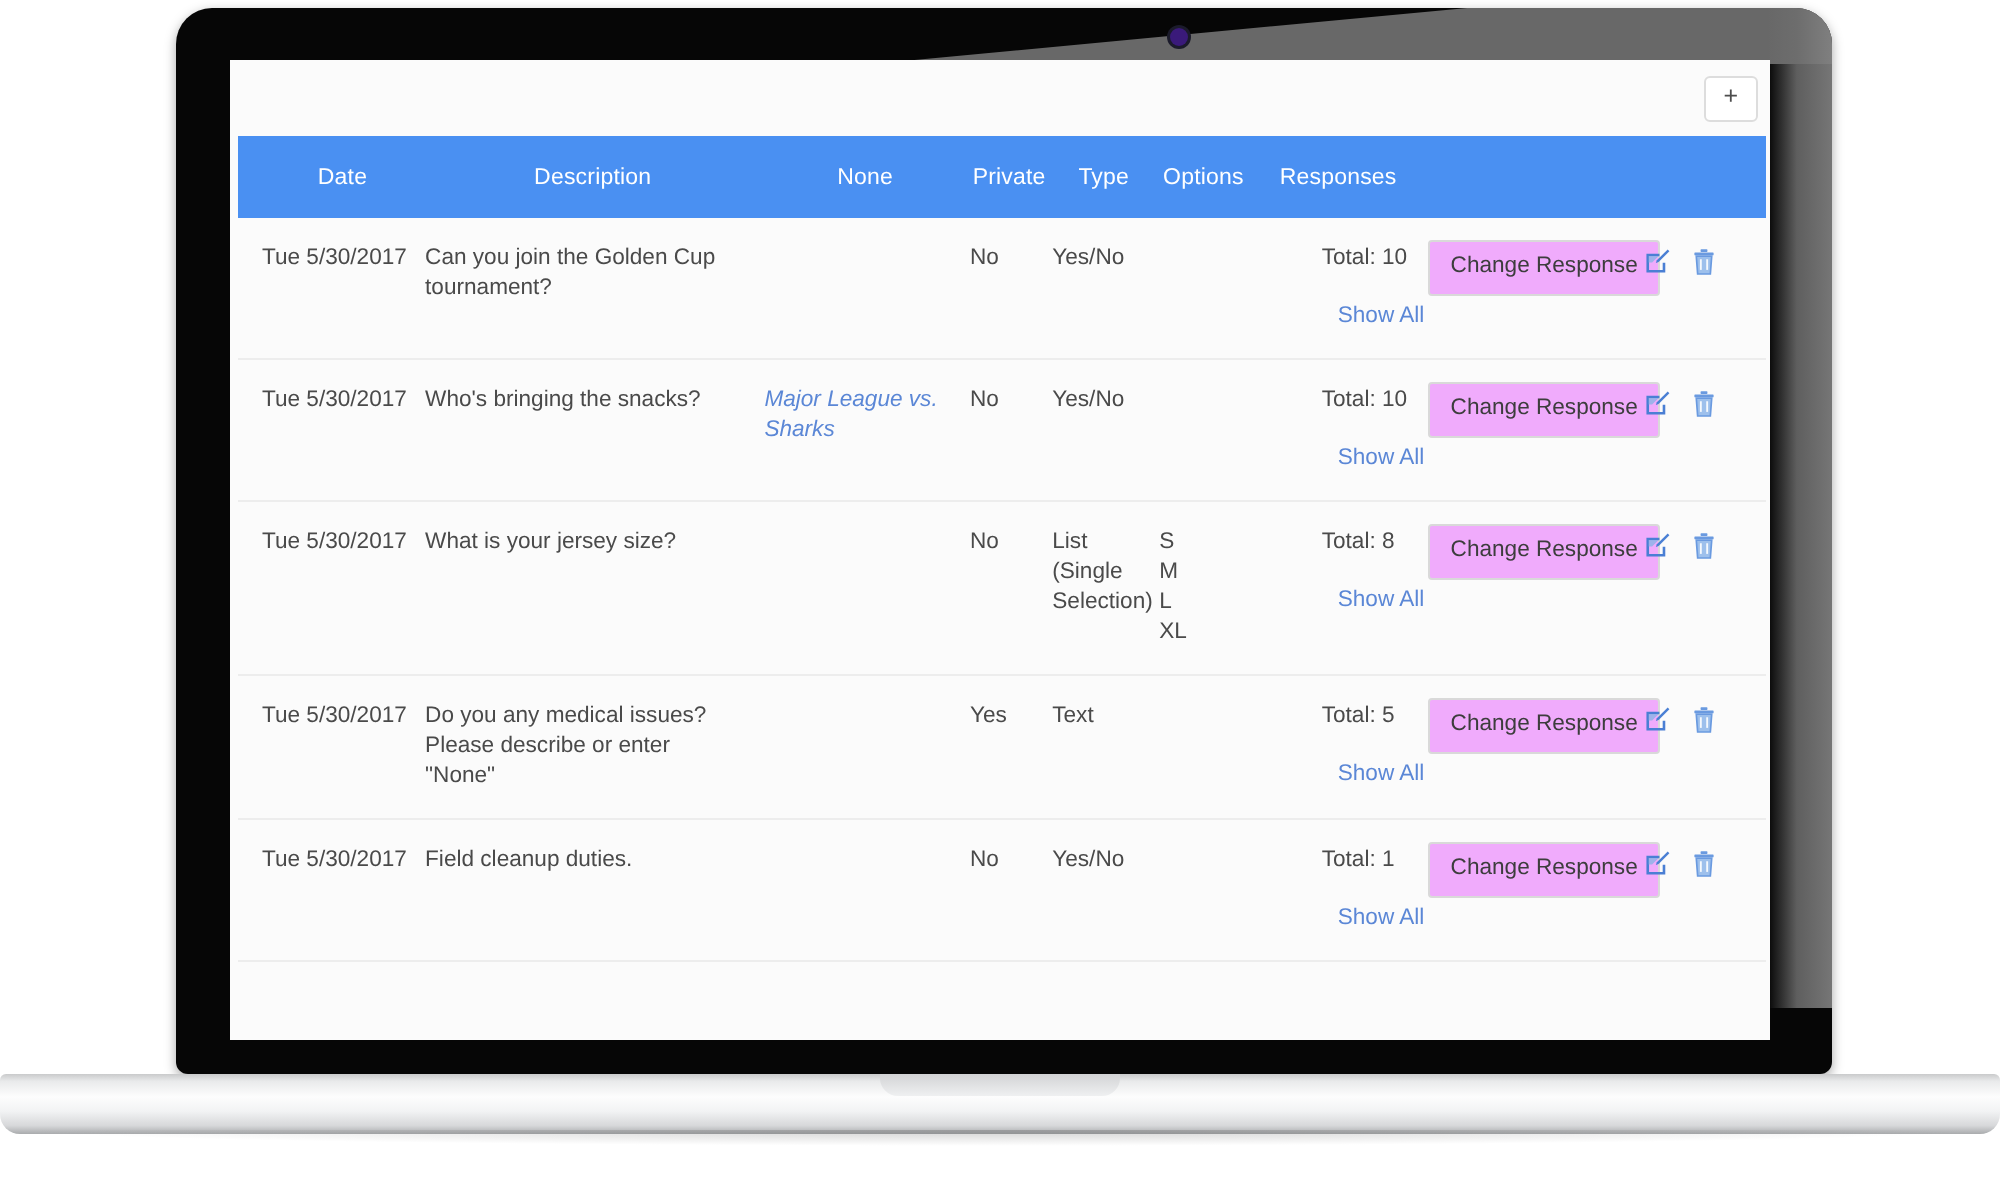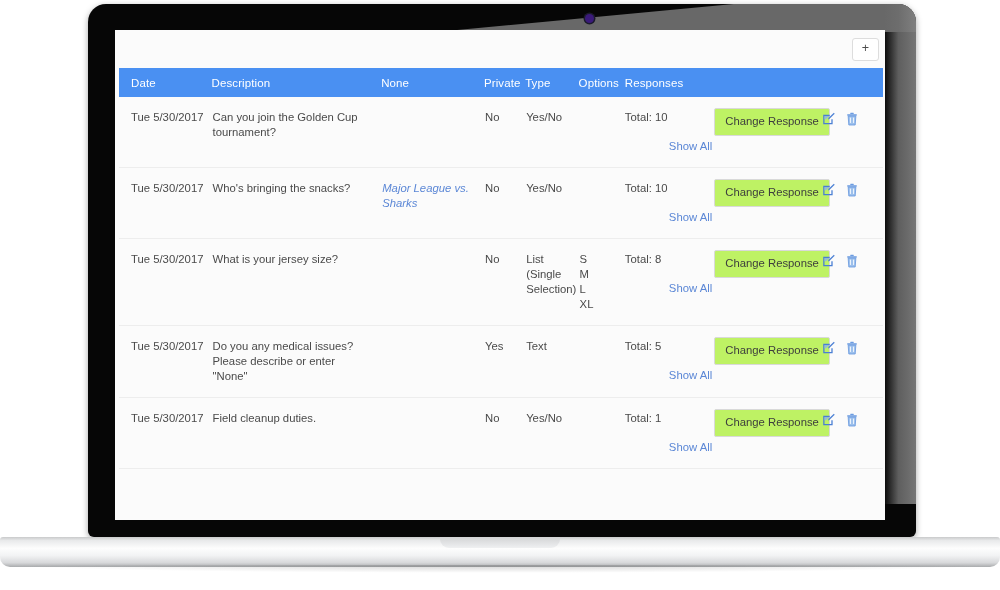--- a/index.html
+++ b/index.html
@@ -149,22 +149,22 @@
     margin: 0 0 0 4px;
     border-collapse: collapse;
     table-layout: fixed;
   }
 
   thead th {
     background: #4a90f2;
     color: #ffffff;
     font-size: 11.5px;
     font-weight: normal;
-    text-align: left;
-    height: 29px;
+    text-align: center;
+    height: 41px;
     padding: 0 0 0 0;
     vertical-align: middle;
     letter-spacing: 0.1px;
   }
   thead th.c-date     { width: 78px;  padding-left: 12px; }
   thead th.c-desc     { width: 165px; margin-left: 20px; }
   thead th.c-event    { width: 100px; }
   thead th.c-private  { width: 40px;  }
   thead th.c-type     { width: 52px;  }
   thead th.c-options  { width: 45px; margin-left: 11px;  }
@@ -187,26 +187,26 @@
   td.c-desc { padding-right: 14px; }
   td.c-event a {
     color: #5b87d6;
     text-decoration: none;
     font-style: italic;
   }
   td.c-type { line-height: 15px; }
   td.c-options { line-height: 15px; color: #4a4a4a; }
   td.c-resp { padding-left: 0; }
 
-  .resp-total { color: #4a4a4a; margin-bottom: 14px; white-space: nowrap; }
+  .resp-total { color: #4a4a4a; margin-bottom: 14px; white-space: nowrap; margin-left: 36px; }
   .resp-showall { color: #5b87d6; text-decoration: none; cursor: pointer; margin-left: 44px; }
 
   .change-btn {
     display: inline-block;
-    background: #bef264;
+    background: #f0abfc;
     border: 1px solid #d9d9d9;
     border-radius: 2px;
     color: #3d3d3d;
     font-size: 11.3px;
     padding: 5px 10px 6px;
     cursor: pointer;
     white-space: nowrap;
   }
 
   .icons {

